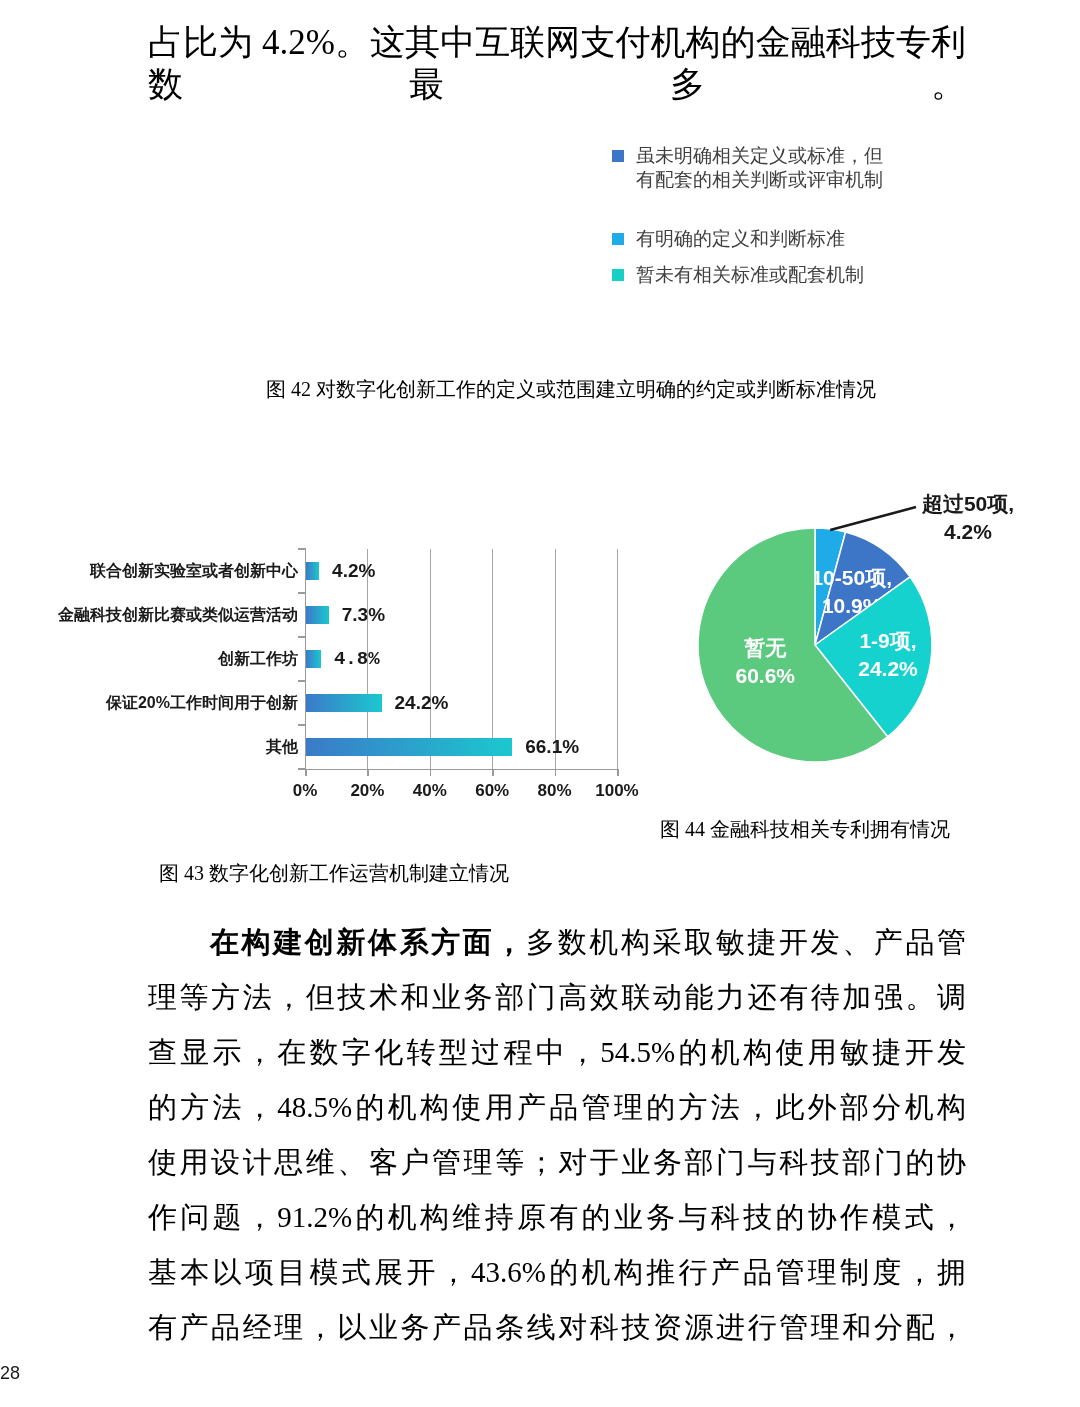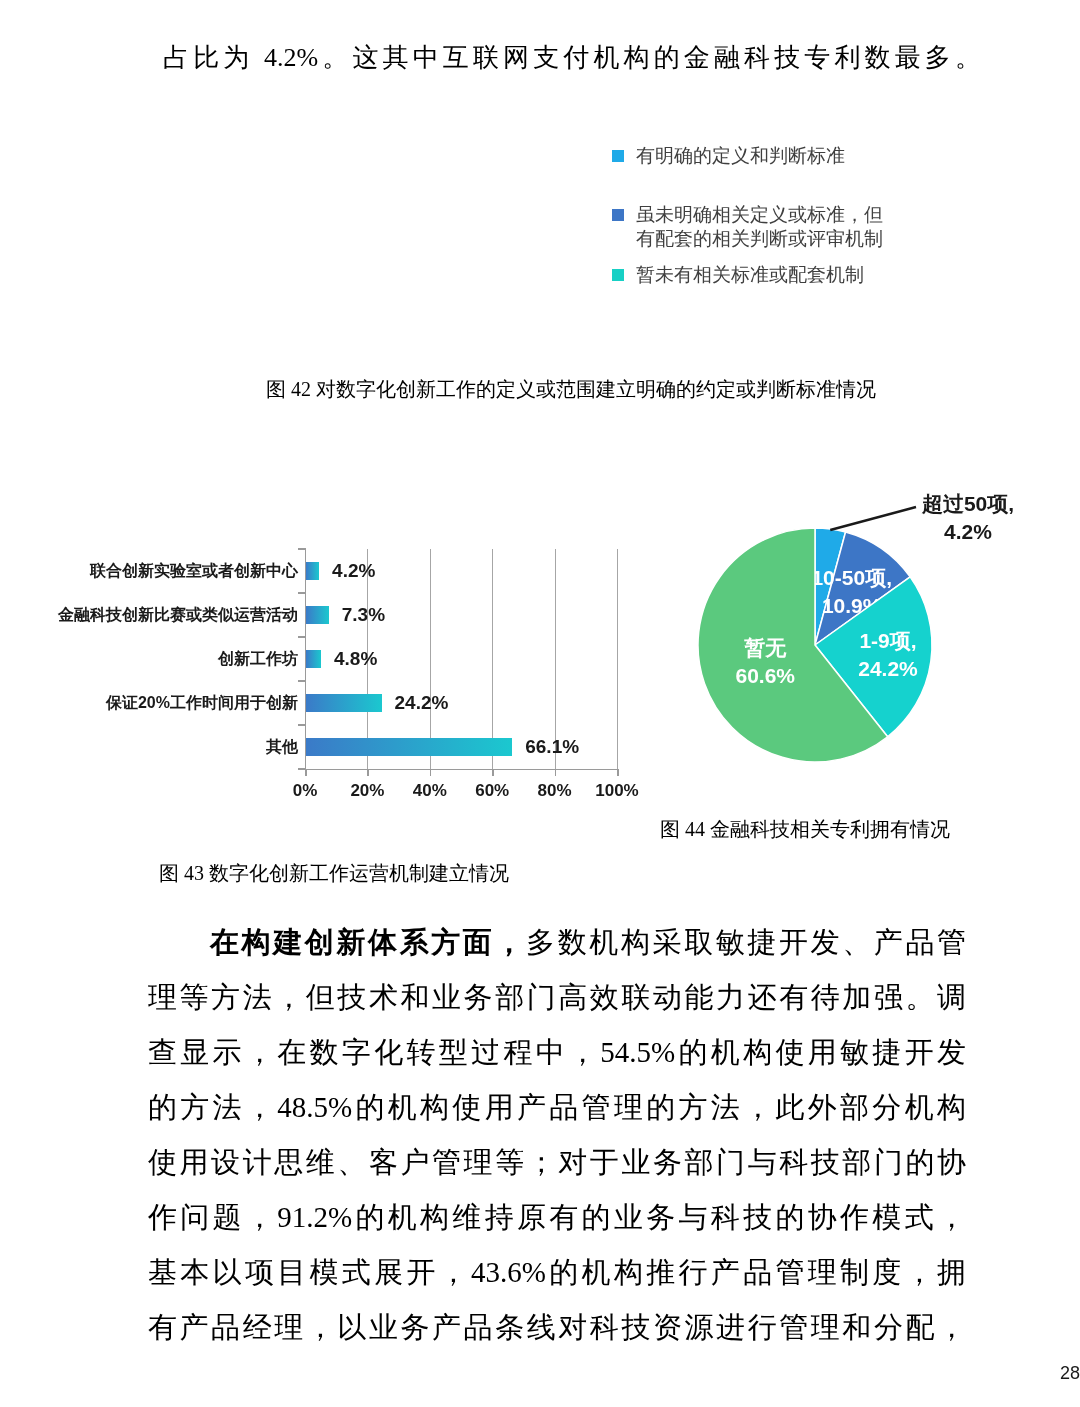--- a/index.html
+++ b/index.html
@@ -2,22 +2,22 @@
 <html><head>
 <meta charset="utf-8">
 <style>
   html,body{margin:0;padding:0;background:#ffffff;}
   .page{
     position:relative;width:1080px;height:1407px;background:#ffffff;
     font-family:"Liberation Serif","DejaVu Serif",serif;color:#000;
     overflow:hidden;
   }
   .top-par{
-    position:absolute;left:148px;top:22px;width:818px;margin:15px;
-    font-size:26px;line-height:42px;
+    position:absolute;left:148px;top:22px;width:818px;margin:0;
+    font-size:35px;line-height:42px;
     text-align:justify;text-align-last:justify;
   }
   .donut-wrap{position:absolute;left:275px;top:87px;width:300px;height:300px;}
   .pie-wrap{position:absolute;left:660px;top:470px;width:400px;height:310px;}
   svg text{font-family:"Liberation Sans","DejaVu Sans",sans-serif;}
   .legend{
     position:absolute;left:612px;top:144px;width:380px;
     font-family:"Liberation Sans","DejaVu Sans",sans-serif;
     font-size:19px;color:#3f3f3f;
   }
@@ -48,40 +48,40 @@
   .bar-val{position:absolute;top:0;line-height:44px;font-size:19px;font-weight:600;color:#1a1a1a;white-space:nowrap;}
   .bar-xaxis{position:absolute;left:305px;top:228px;width:312px;height:30px;}
   .bar-xlabel{position:absolute;transform:translateX(-50%);font-size:17px;font-weight:bold;color:#1a1a1a;top:4px;}
   .body-par{position:absolute;left:148px;top:915px;width:818px;}
   .body-line{
     font-size:29px;line-height:55px;
     text-align:justify;text-align-last:justify;
   }
   .body-line.indent{text-indent:62px;}
   .page-number{
-    position:absolute;left:0;top:1363px;width:1080px;text-align:right;
+    position:absolute;left:0;top:1363px;width:1080px;text-align:left;
     font-family:"Liberation Sans","DejaVu Sans",sans-serif;font-size:18px;color:#1a1a1a;
   }
 </style>
 </head>
 <body>
 
 <div class="page">
 
   <p class="top-par">占比为 4.2%。这其中互联网支付机构的金融科技专利数最多。</p>
 
 
   <div class="legend" id="donut-legend">
       <div class="legend-item">
+        <span class="legend-marker" style="background: rgb(61, 118, 198);"></span>
+        <span class="legend-label">虽未明确相关定义或标准，但有配套的相关判断或评审机制</span>
+      </div>
+      <div class="legend-item">
         <span class="legend-marker" style="background: rgb(31, 170, 232);"></span>
         <span class="legend-label">有明确的定义和判断标准</span>
-      </div>
-      <div class="legend-item">
-        <span class="legend-marker" style="background: rgb(61, 118, 198);"></span>
-        <span class="legend-label">虽未明确相关定义或标准，但有配套的相关判断或评审机制</span>
       </div>
       <div class="legend-item">
         <span class="legend-marker" style="background: rgb(23, 208, 197);"></span>
         <span class="legend-label">暂未有相关标准或配套机制</span>
       </div>
     </div>
 
   <div class="caption cap42">图 42 对数字化创新工作的定义或范围建立明确的约定或判断标准情况</div>
 
   <div class="bar-chart">
@@ -113,21 +113,21 @@
         <div class="bar-row" style="top: 0px;">
           <div class="bar-fill" style="width: 13.104px; background: linear-gradient(90deg, rgb(59, 122, 200), rgb(27, 200, 207));"></div>
           <span class="bar-val" style="left: 26.104px;">4.2%</span>
         </div>
         <div class="bar-row" style="top: 44px;">
           <div class="bar-fill" style="width: 22.776px; background: linear-gradient(90deg, rgb(59, 122, 200), rgb(27, 200, 207));"></div>
           <span class="bar-val" style="left: 35.776px;">7.3%</span>
         </div>
         <div class="bar-row" style="top: 88px;">
           <div class="bar-fill" style="width: 14.976px; background: linear-gradient(90deg, rgb(59, 122, 200), rgb(27, 200, 207));"></div>
-          <span class="bar-val" style="left: 27.976px;">4.8%</span>
+          <span class="bar-val" style="left: 27.976px; font-family: Liberation Mono, monospace;">4.8%</span>
         </div>
         <div class="bar-row" style="top: 132px;">
           <div class="bar-fill" style="width: 75.504px; background: linear-gradient(90deg, rgb(59, 122, 200), rgb(27, 200, 207));"></div>
           <span class="bar-val" style="left: 88.504px;">24.2%</span>
         </div>
         <div class="bar-row" style="top: 176px;">
           <div class="bar-fill" style="width: 206.232px; background: linear-gradient(90deg, rgb(59, 122, 200), rgb(27, 200, 207));"></div>
           <span class="bar-val" style="left: 219.232px;">66.1%</span>
         </div>
       </div>

